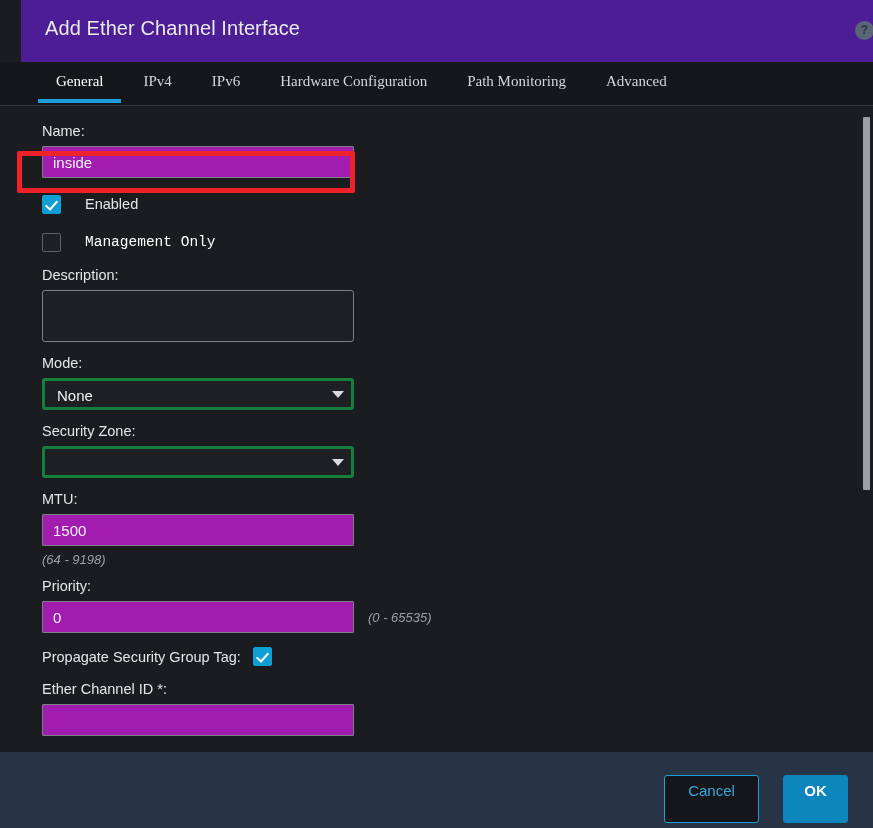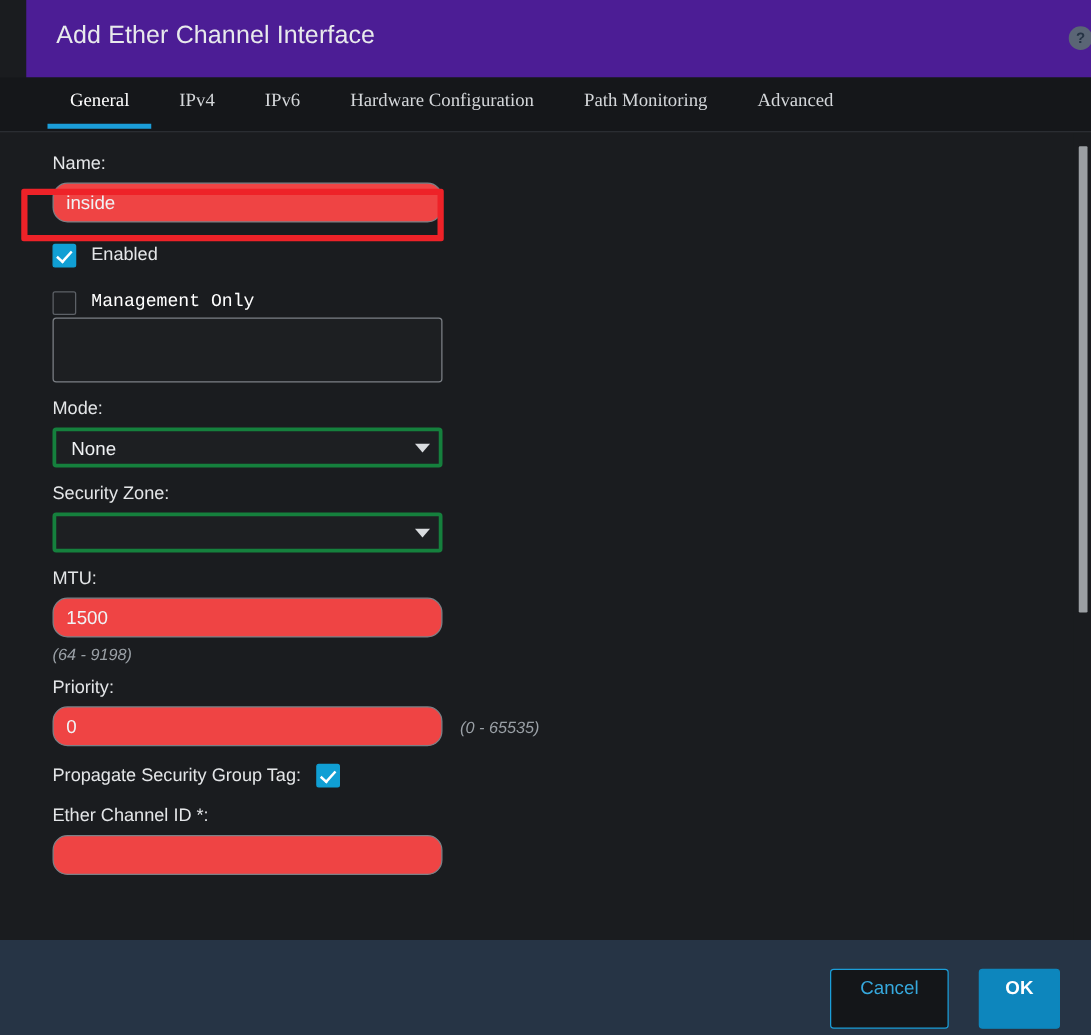--- a/index.html
+++ b/index.html
@@ -113,23 +113,23 @@
   .field-label {
     font-size: 14.5px;
     color: #e4e6e8;
     margin: 0 0 6px 0;
     line-height: 18px;
     white-space: nowrap;
   }
   .text-input {
     width: 312px;
     height: 32px;
-    background: #ef4444;
+    background: #a21caf;
     border: 1px solid #7c8086;
-    border-radius: 12px;
+    border-radius: 1px;
     box-sizing: border-box;
     color: #f0f2f4;
     font-size: 15px;
     font-family: "Liberation Sans", sans-serif;
     padding: 0 10px;
     outline: none;
     display: block;
   }
   .text-area {
     width: 312px;
@@ -207,21 +207,21 @@
     border-width: 0 2.4px 2.4px 0;
     transform: rotate(42deg);
   }
   .checkbox.unchecked {
     background: #1d1f22;
     border: 1px solid #5d6167;
   }
   .check-label {
     font-size: 14.5px;
     color: #e4e6e8;
-    margin-left: 12px;
+    margin-left: 24px;
     white-space: nowrap;
   }
   .check-label.disabled {
     color: #ffffff;
     font-family: Liberation Mono, monospace;
   }
 
   .hint {
     font-size: 13px;
     color: #9aa0a6;
@@ -357,20 +357,21 @@
     <div class="check-row mt14">
       <span class="checkbox checked"></span>
       <span class="check-label">Enabled</span>
     </div>
 
     <div class="check-row mt14">
       <span class="checkbox unchecked"></span>
       <span class="check-label disabled">Management Only</span>
     </div>
 
+    <div class="field-label mt12">Description:</div>
     <textarea class="text-area" style=""></textarea>
 
     <div class="field-label mt12">Mode:</div>
     <div class="select-wrap">
       <div class="select-box">None</div>
       <span class="select-arrow"></span>
     </div>
 
     <div class="field-label mt12">Security Zone:</div>
     <div class="select-wrap">

